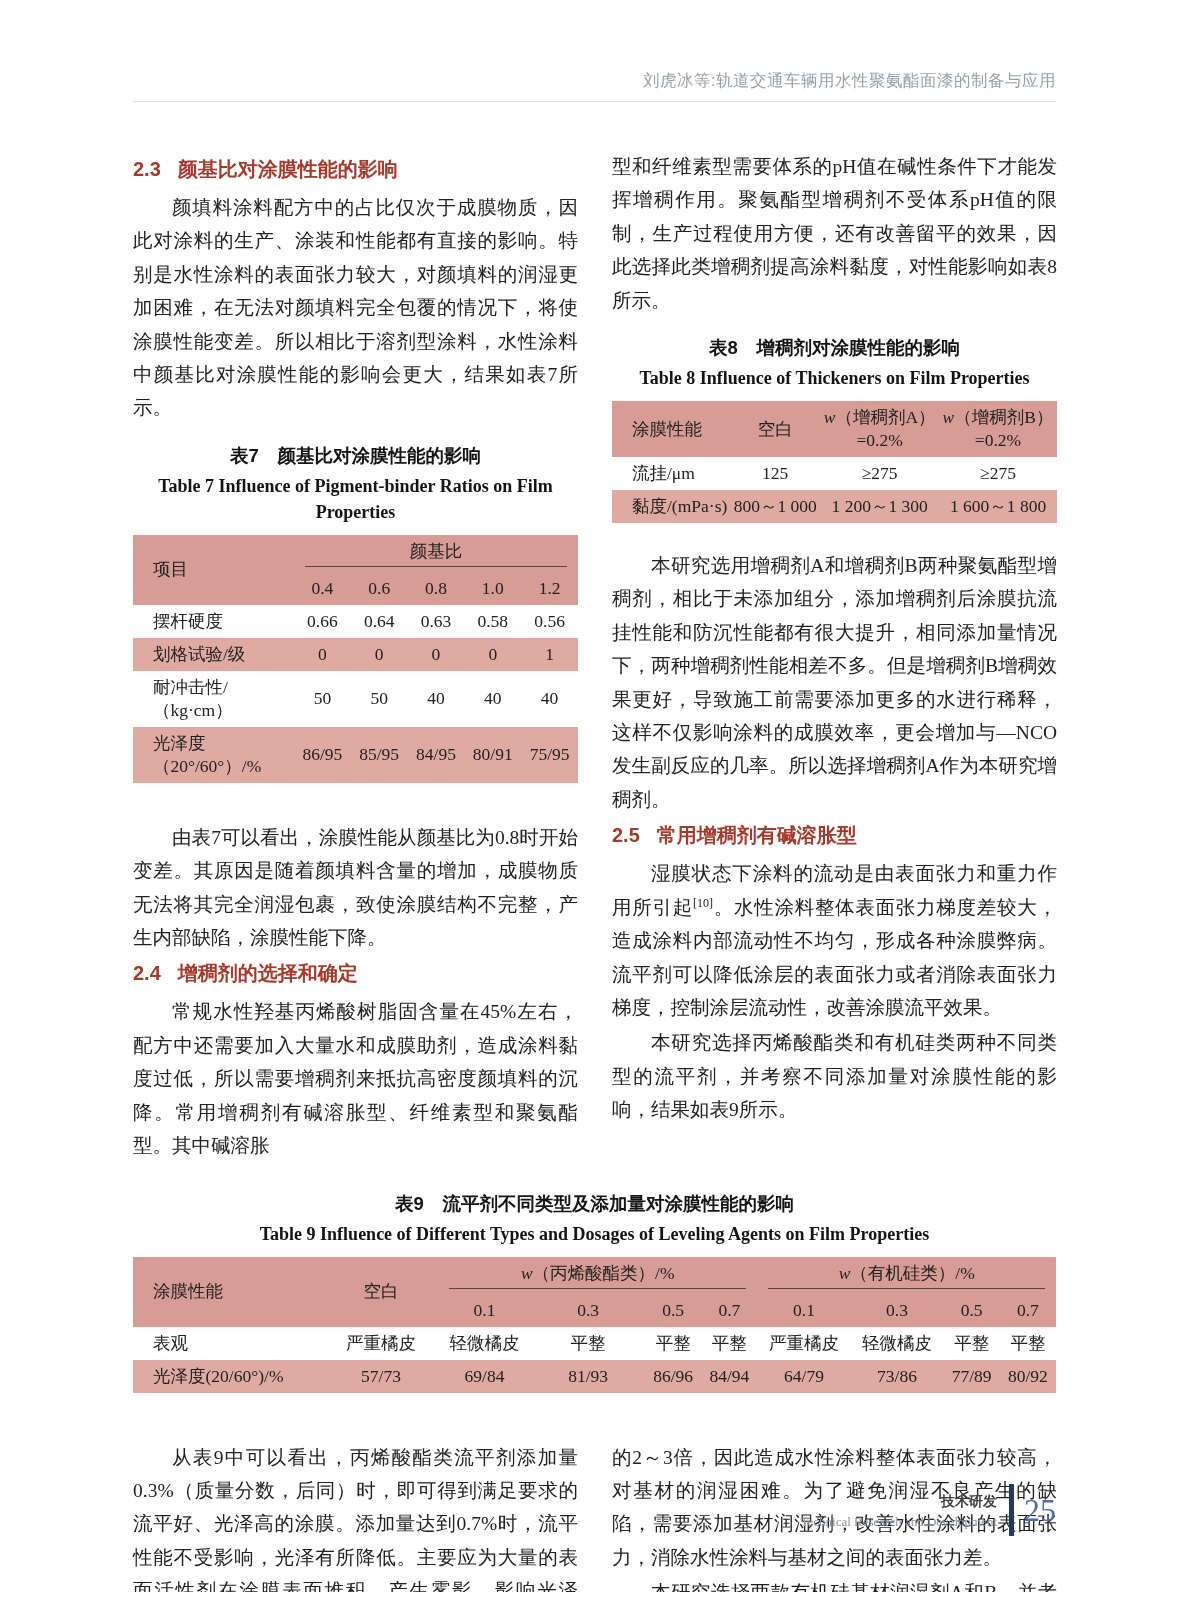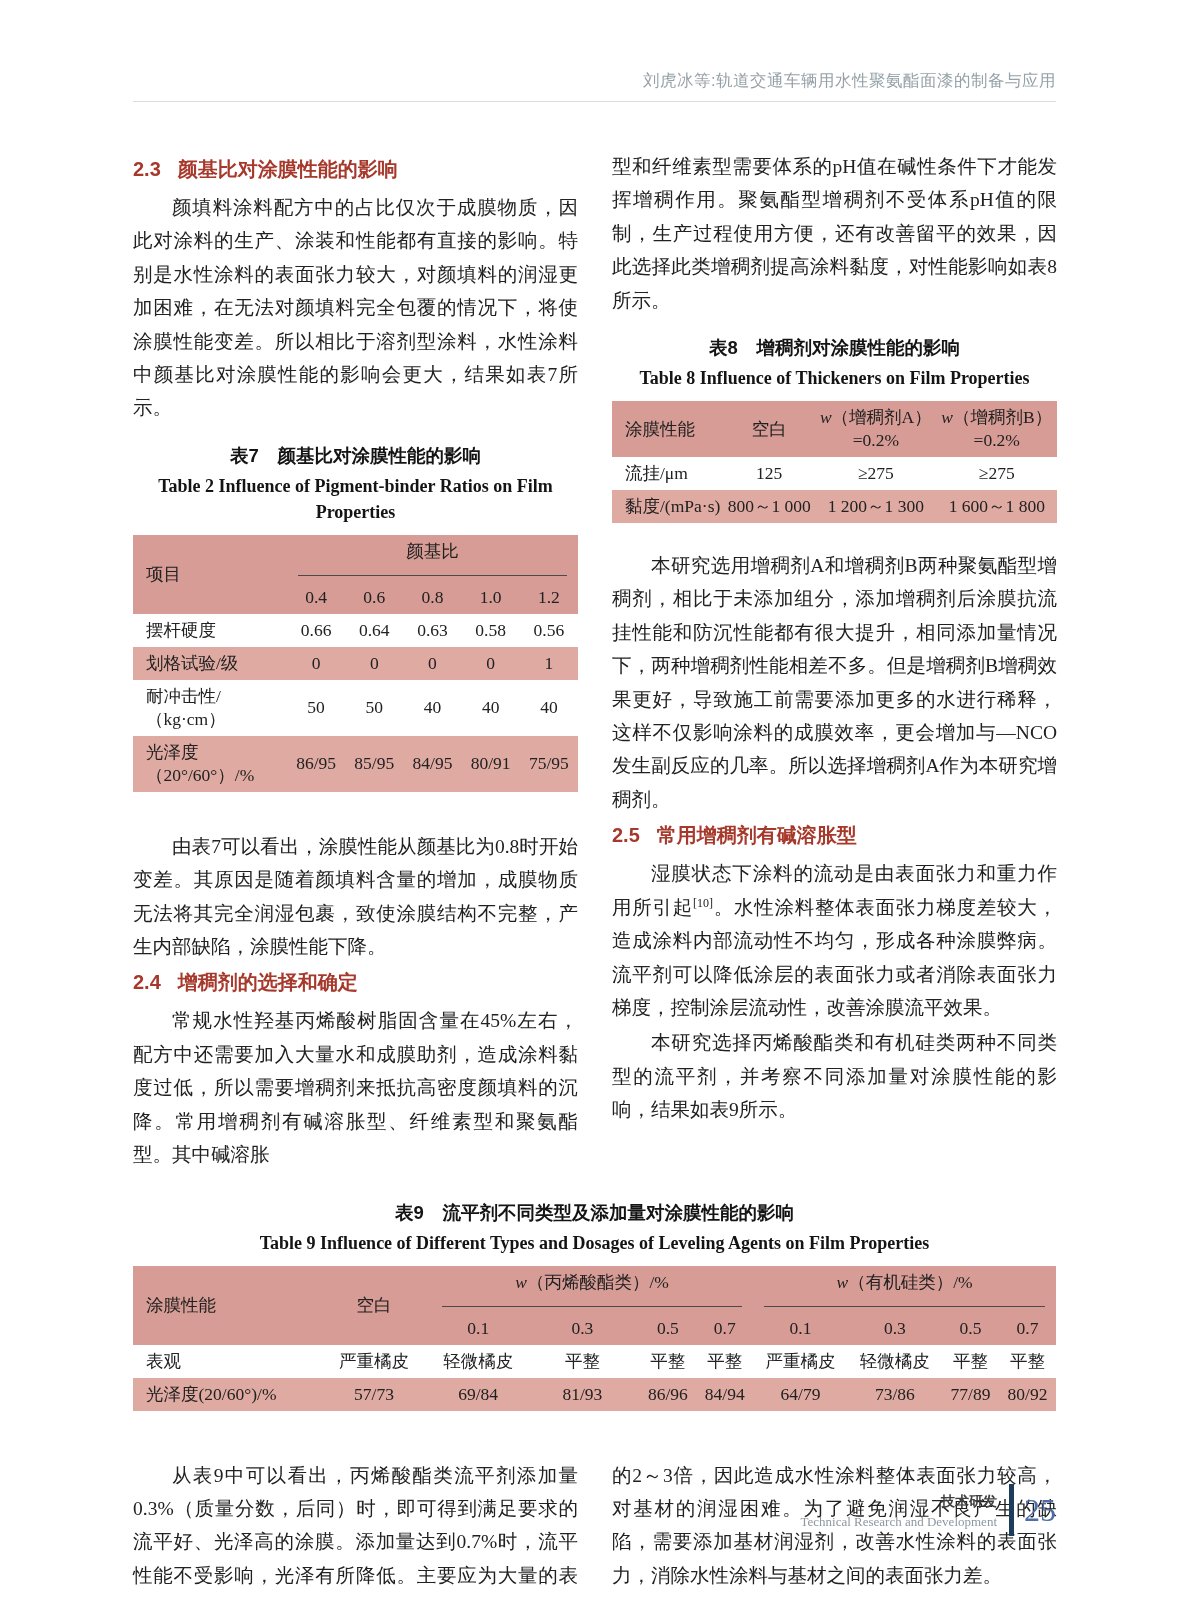--- a/index.html
+++ b/index.html
@@ -22,22 +22,22 @@
   sup.ref{font-size:12px;line-height:0;}
   .caption{text-align:center;margin:18px 0 10px;}
   .cap-zh{font-family:"Liberation Sans",sans-serif;font-weight:bold;font-size:18.5px;
     margin-bottom:5px;color:#141414;}
   .cap-en{font-family:"Liberation Serif",serif;font-weight:bold;font-size:18px;
     line-height:26px;color:#141414;}
   table.tbl{width:100%;border-collapse:collapse;font-size:17.5px;}
   .tbl th,.tbl td{font-weight:normal;padding:5px 3px;text-align:center;
     line-height:23px;vertical-align:middle;white-space:normal;}
   .tbl thead tr{background:#d69c95;}
-  .tbl .lbl{text-align:left;padding-left:13px;}
-  .grp{display:block;border-bottom:1.5px solid #4a4a4a;margin:0 8px;padding-bottom:12px;}
+  .tbl .lbl{text-align:left;padding-left:20px;}
+  .grp{display:block;border-bottom:1.5px solid #4a4a4a;margin:0 8px;padding-bottom:3px;}
   .wvar{font-style:italic;font-family:"Liberation Serif",serif;}
   .t7{margin-bottom:38px;}
   .t7 .lbl{width:138px;}
   .t7 tbody tr:nth-child(even){background:#dfaaa2;}
   .t8{margin-bottom:26px;}
   .t8 .lbl{width:25%;}
   .t8 td,.t8 th{white-space:nowrap;}
   .t8 tbody tr:nth-child(2){background:#dfaaa2;}
   .t9cap{margin-top:26px;}
   .t9 .lbl{width:168px;}
@@ -66,21 +66,21 @@
     <div class="col">
 
       <h3 class="sec">
         <span class="sec-num">2.3</span>
         <span class="sec-title">颜基比对涂膜性能的影响</span>
       </h3>
       <p class="para">颜填料涂料配方中的占比仅次于成膜物质，因此对涂料的生产、涂装和性能都有直接的影响。特别是水性涂料的表面张力较大，对颜填料的润湿更加困难，在无法对颜填料完全包覆的情况下，将使涂膜性能变差。所以相比于溶剂型涂料，水性涂料中颜基比对涂膜性能的影响会更大，结果如表7所示。</p>
 
       <div class="caption">
         <div class="cap-zh">表7　颜基比对涂膜性能的影响</div>
-        <div class="cap-en">Table 2  Influence of Pigment-binder Ratios on Film Properties</div>
+        <div class="cap-en">Table 7  Influence of Pigment-binder Ratios on Film Properties</div>
       </div>
       <table class="tbl t7">
         <thead>
           <tr>
             <th class="lbl" rowspan="2">项目</th>
             <th colspan="5">
                 <span class="grp">颜基比</span>
               </th>
           </tr>
           <tr>

